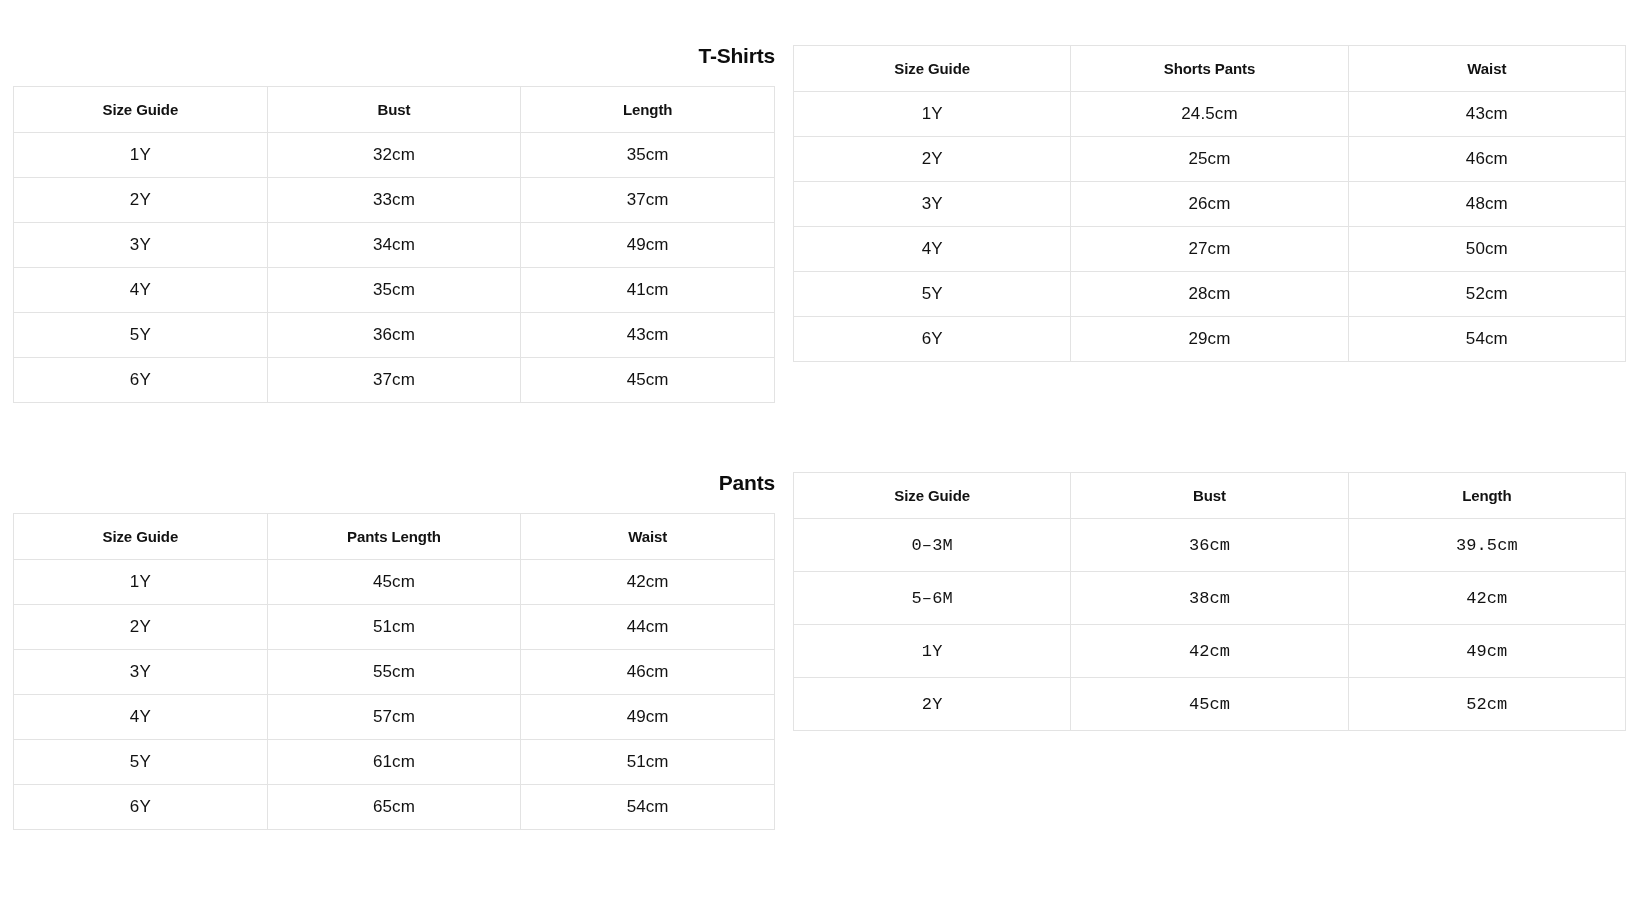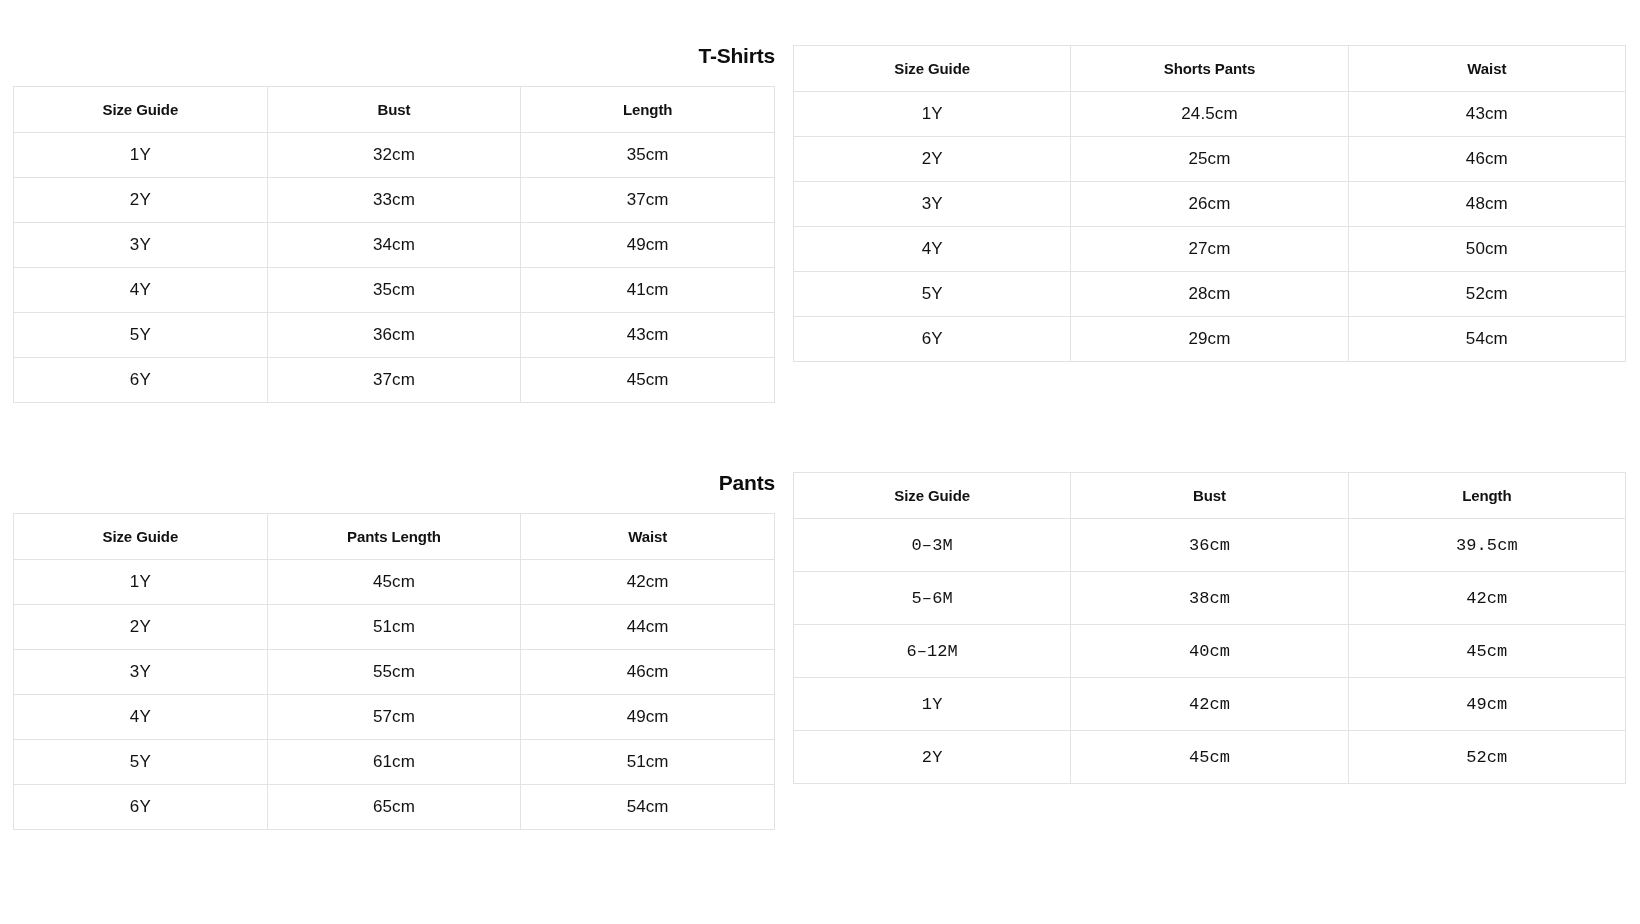--- a/index.html
+++ b/index.html
@@ -236,25 +236,20 @@
             <td>0–3M</td>
             <td>36cm</td>
             <td>39.5cm</td>
           </tr>
           <tr>
             <td>5–6M</td>
             <td>38cm</td>
             <td>42cm</td>
           </tr>
           <tr>
-            <td>6–12M</td>
-            <td>40cm</td>
-            <td>45cm</td>
-          </tr>
-          <tr>
             <td>1Y</td>
             <td>42cm</td>
             <td>49cm</td>
           </tr>
           <tr>
             <td>2Y</td>
             <td>45cm</td>
             <td>52cm</td>
           </tr>
         </tbody>

